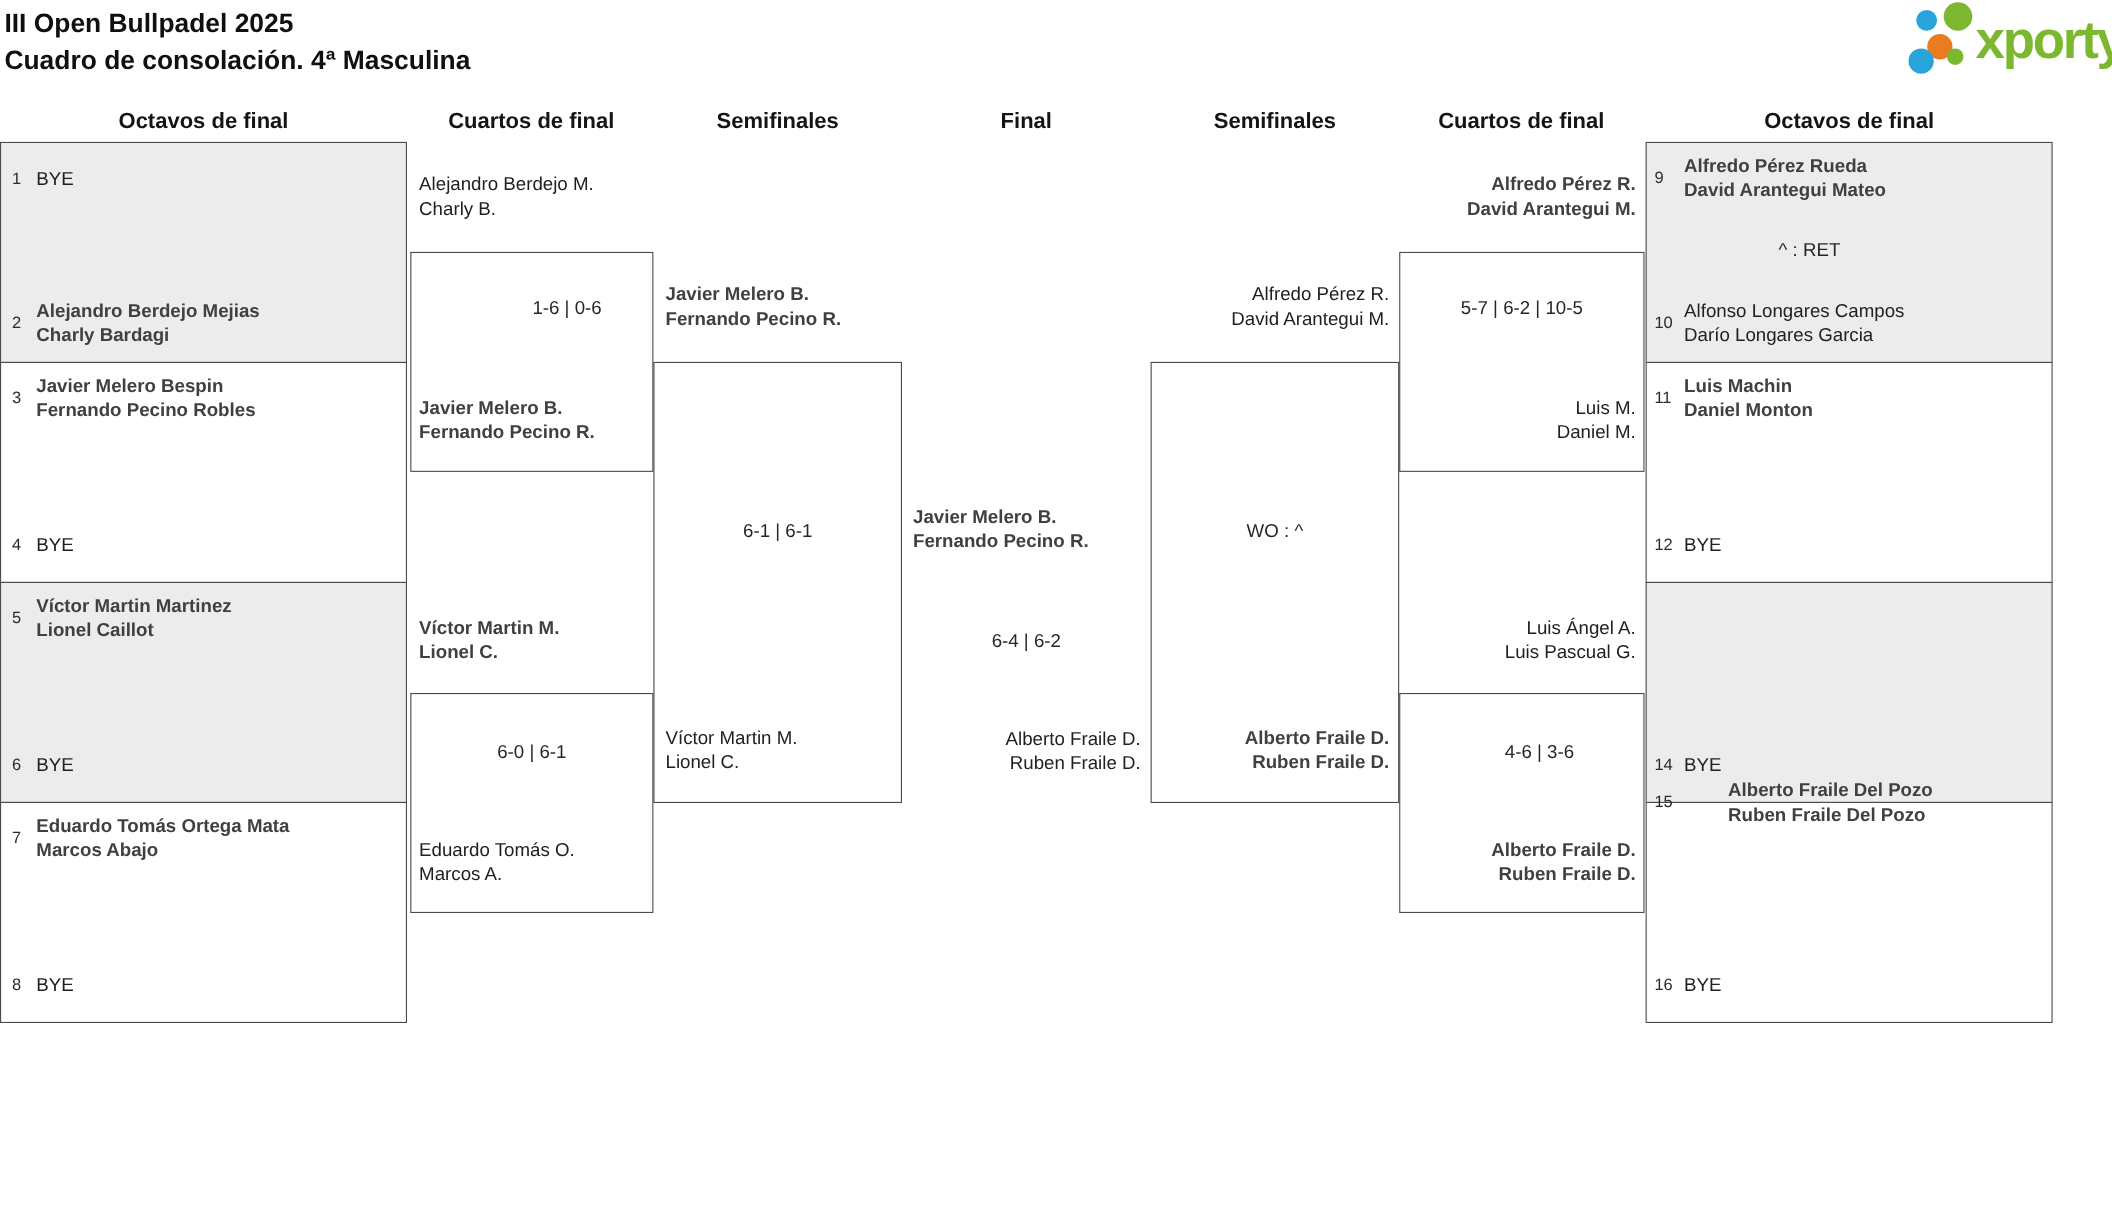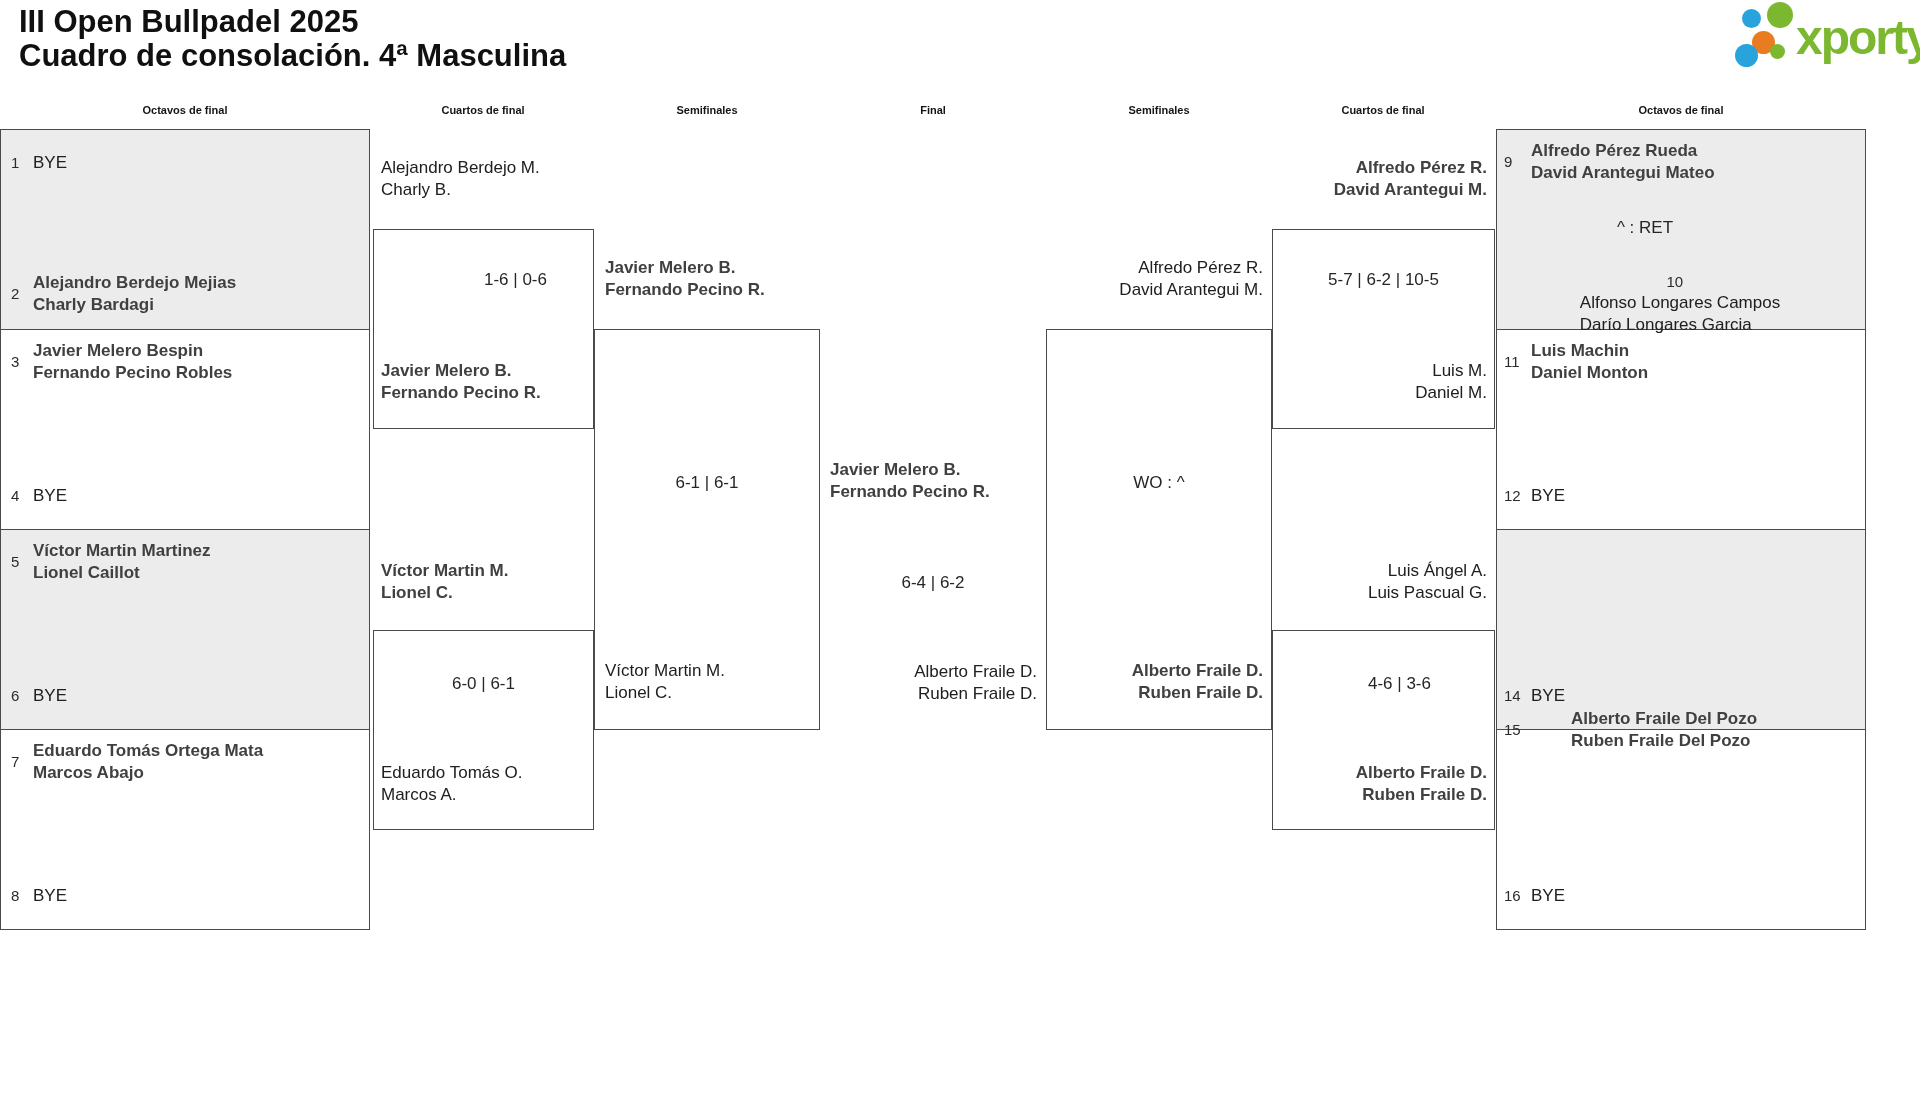--- a/index.html
+++ b/index.html
@@ -1,21 +1,21 @@
 <!DOCTYPE html>
 <html style="--logo_green: #7cb82f; --logo_blue: #29a3dc; --logo_orange: #e97b20; --box_fill: #ececec; --line: #4a4a4a;"><head>
 <meta charset="utf-8">
 <style>
   html,body{margin:0;padding:0;background:#fff;}
   body{font-family:"Liberation Sans",sans-serif;color:#1a1a1a;}
   #root{position:relative;width:1920px;height:1100px;background:#fff;overflow:hidden;}
 
-  .title-line{position:absolute;left:19px;font-size:31px;line-height:34px;font-weight:700;color:#101010;white-space:nowrap;}
-
-  .rh{position:absolute;top:99px;width:200px;height:22px;font-size:11px;line-height:22px;font-weight:700;text-align:center;color:#141414;white-space:nowrap;}
+  .title-line{position:absolute;left:4px;font-size:24px;line-height:34px;font-weight:700;color:#101010;white-space:nowrap;}
+
+  .rh{position:absolute;top:99px;width:200px;height:22px;font-size:20px;line-height:22px;font-weight:700;text-align:center;color:#141414;white-space:nowrap;}
 
   .obox{position:absolute;box-sizing:border-box;border:1px solid var(--line);background:#fff;}
   .obox.fill{background:var(--box_fill);}
   .mbox{position:absolute;box-sizing:border-box;border:1px solid var(--line);background:transparent;}
 
   .slot{position:absolute;display:flex;align-items:center;}
   .num{font-size:15px;line-height:20px;color:#2b2b2b;text-align:left;}
   .slot-l .num{width:22px;}
   .slot-r .num{width:27px;}
   .line{font-size:17px;line-height:22px;white-space:nowrap;color:#202020;}
@@ -125,21 +125,21 @@
       </div>
   </div>
 
   <div class="slot slot-r b" style="left:1504px;top:140px;width:352px;height:44px;">
     <span class="num">9</span>
     <div class="lines">
       <div class="line">Alfredo Pérez Rueda</div>
       <div class="line">David Arantegui Mateo</div>
     </div>
   </div>
-  <div class="slot slot-r" style="left:1504px;top:272px;width:352px;height:44px;flex-direction:column;">
+  <div class="slot slot-r" style="left:1504px;top:272px;width:352px;height:44px;">
     <span class="num">10</span>
     <div class="lines">
       <div class="line">Alfonso Longares Campos</div>
       <div class="line">Darío Longares Garcia</div>
     </div>
   </div>
   <div class="slot slot-r b" style="left:1504px;top:340px;width:352px;height:44px;">
     <span class="num">11</span>
     <div class="lines">
       <div class="line">Luis Machin</div>

